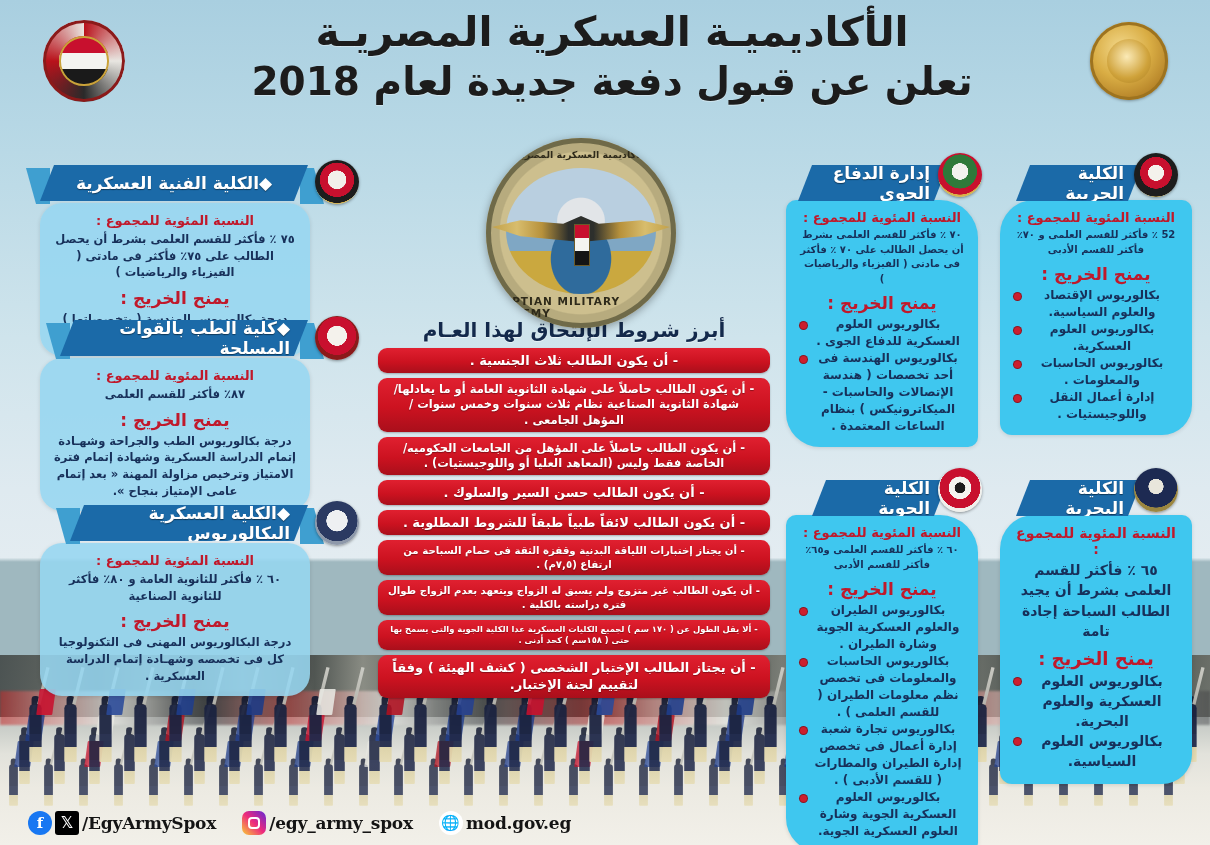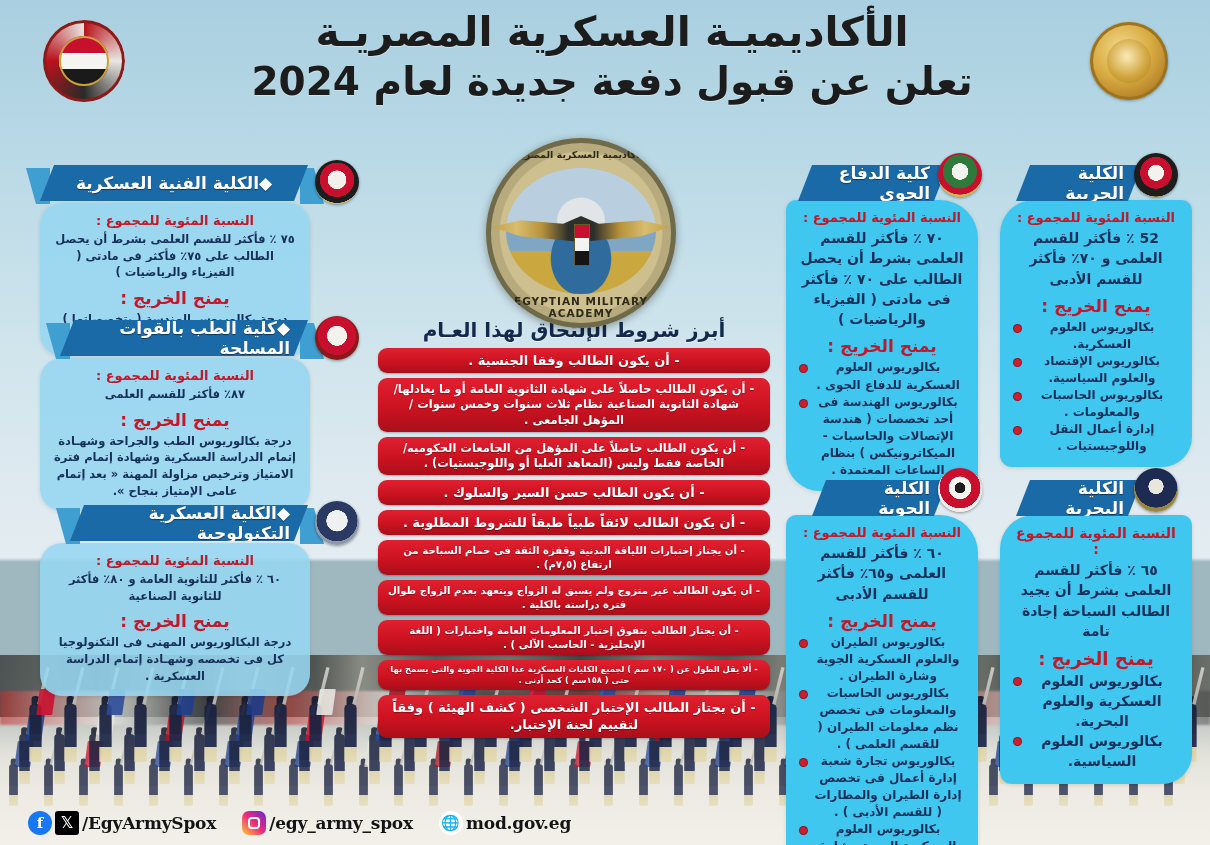--- a/index.html
+++ b/index.html
@@ -134,21 +134,21 @@
     box-shadow: 0 2px 8px rgba(0,0,0,.35), inset 0 0 0 5px #6f6a49;
     z-index: 11;
     overflow: hidden;
   }
   .emblem .ring-text {
     position: absolute; inset: 0;
     color: #2e2a1a; font-size: 9px; font-weight: 700;
     letter-spacing: 1px;
   }
   .emblem .ring-text .bot {
-    position:absolute; bottom: 9px; left: 0; right: 0; text-align:center;
+    position:absolute; bottom: 9px; left: 0; right: 0; 
     direction: ltr; font-size: 10.5px;
   }
   .emblem .ring-text .top {
     position:absolute; top: 11px; left: 0; right: 0; text-align:center;
     direction: rtl; font-size: 9.5px;
   }
   .emblem .core {
     position:absolute; left: 20px; right: 20px; top: 30px; bottom: 34px;
     border-radius: 50%;
     background:
@@ -202,21 +202,21 @@
     margin-bottom: 3px; letter-spacing: -0.3px;
   }
   .lbl-grad {
     color: #c0192b; font-weight: 700; font-size: 17px;
     margin: 7px 0 3px; letter-spacing: -0.3px;
   }
   .body-txt {
     font-size: 11.5px; font-weight: 700; line-height: 1.45;
     color: #17305a;
   }
-  .body-txt.sm { font-size: 14px; }
+  .body-txt.sm { font-size: 10px; }
   .bullets { list-style: none; font-size: 12px; font-weight: 700; line-height: 1.42; color:#17305a; }
   .bullets li { position: relative; padding-left: 12px; }
   .bullets li::after {
     content: ""; position: absolute; left: 0; top: 6px;
     width: 7px; height: 7px; border-radius: 50%;
     background: #cc1f2e; box-shadow: 0 0 0 1px #8e1420;
   }
 
   
   .card.tilt-a { border-radius: 10px 38px 10px 34px; }
@@ -443,21 +443,21 @@
         <div class="sold" style="left: 1150px; bottom: 60px; transform: scale(1.12); opacity: 0.94;"></div>
         <div class="flagcol" style="left: 1158px; bottom: 104px; background: rgb(31, 61, 140); opacity: 0.88;"></div>
         <div class="sold" style="left: 1185px; bottom: 60px; transform: scale(1.12); opacity: 0.94;"></div>
       </div>
   </div>
 
   <div class="header">
     <div class="logo logo-mod"></div>
     <div class="hdr-title">
       <div class="hdr-line1">الأكاديميـة العسكرية المصريـة</div>
-      <div class="hdr-line2">تعلن عن قبول دفعة جديدة لعام 2024</div>
+      <div class="hdr-line2">تعلن عن قبول دفعة جديدة لعام 2018</div>
     </div>
     <div class="logo logo-acad"></div>
   </div>
 
   <div class="emblem">
     <div class="core"></div>
     <div class="wings"></div>
     <div class="flagstrip"></div>
     <div class="ring-text">
       <div class="top">الأكاديمية العسكرية المصرية</div>
@@ -487,46 +487,45 @@
   <div class="card" style="left:40px; top:358px; width:270px;">
     <div class="lbl-pct">النسبة المئوية للمجموع :</div>
     <div class="body-txt">٨٧٪ فأكثر  للقسم العلمى</div>
     <div class="lbl-grad">يمنح الخريج :</div>
     <div class="body-txt">درجة بكالوريوس الطب والجراحة وشهـادة إتمام الدراسة العسكرية وشهادة إتمام فترة الامتياز وترخيص مزاولة المهنة « بعد إتمام عامى الإمتياز بنجاح ».</div>
   </div>
 
   <div class="ribbon-tail left" style="left:56px;  top:508px;"></div>
   <div class="ribbon-tail right" style="left:300px; top:508px;"></div>
   <div class="banner" style="left:70px; top:505px; width:238px;">
-    <span>◆الكلية العسكرية التكنولوجية</span>
+    <span>◆الكلية العسكرية البكالوريوس</span>
   </div>
   <div class="badge tech" style="left:315px; top:501px;"></div>
   <div class="card" style="left:40px; top:543px; width:270px;">
     <div class="lbl-pct">النسبة المئوية للمجموع :</div>
     <div class="body-txt">٦٠ ٪ فأكثر للثانوية العامة و ٨٠٪ فأكثر للثانوية الصناعية</div>
     <div class="lbl-grad">يمنح الخريج :</div>
     <div class="body-txt">درجة البكالوريوس المهنى فى التكنولوجيا كل فى تخصصه وشهـادة إتمام الدراسة العسكرية .</div>
   </div>
 
   <div class="cond-title">أبرز شروط الإلتحاق لهذا العـام</div>
   <div class="cond-list" id="cond-list">
-      <div class="cond s1">- أن يكون الطالب وفقا الجنسية .</div>
+      <div class="cond s1">- أن يكون الطالب ثلاث الجنسية .</div>
       <div class="cond s2">- أن يكون الطالب حاصلاً على شهادة الثانوية العامة أو ما يعادلها/ شهادة الثانوية الصناعية نظام ثلاث سنوات وخمس سنوات / المؤهل الجامعى .</div>
       <div class="cond s2">- أن يكون الطالب حاصلاً على المؤهل من الجامعات الحكوميه/الخاصة فقط وليس (المعاهد العليا أو واللوجيستيات) .</div>
       <div class="cond s1">- أن يكون الطالب حسن السير والسلوك .</div>
       <div class="cond s1">- أن يكون الطالب لائقاً طبياً طبقاً للشروط المطلوبة .</div>
       <div class="cond s3">- أن يجتاز إختبارات اللياقة البدنية وقفزة الثقة فى حمام السباحة من ارتفاع (٧,٥م) .</div>
       <div class="cond s3">- أن يكون الطالب غير متزوج ولم يسبق له الزواج ويتعهد بعدم الزواج طوال فترة دراسته بالكلية .</div>
-      <div class="cond s3">- أن يجتاز الطالب بتفوق إختبار المعلومات العامة  واختبارات ( اللغة الإنجليزية - الحاسب الآلى ) .</div>
       <div class="cond s4">- ألا يقل الطول عن ( ١٧٠ سم ) لجميع الكليات العسكرية عدا الكلية الجوية والتى يسمح بها حتى ( ١٥٨سم ) كحد أدنى .</div>
       <div class="cond s1">- أن يجتاز الطالب الإختبار الشخصى ( كشف الهيئة ) وفقاً لتقييم لجنة الإختبار.</div>
     </div>
 
   <div class="banner" style="left:798px; top:165px; width:150px;">
-    <span>كلية الدفاع الجوى</span>
+    <span>إدارة الدفاع الجوى</span>
   </div>
   <div class="badge airdef" style="left:938px; top:153px;"></div>
   <div class="card solid tilt-a" style="left:786px; top:200px; width:192px;">
     <div class="lbl-pct">النسبة المئوية للمجموع :</div>
     <div class="body-txt sm">٧٠ ٪ فأكثر للقسم العلمى بشرط أن يحصل الطالب على ٧٠ ٪ فأكثر فى مادتى ( الفيزياء والرياضيات )</div>
     <div class="lbl-grad">يمنح الخريج :</div>
     <ul class="bullets" id="bl-airdef">
         <li>بكالوريوس العلوم العسكرية للدفاع الجوى .</li>
         <li>بكالوريوس الهندسة فى أحد تخصصات ( هندسة الإتصالات والحاسبات - الميكاترونيكس ) بنظام الساعات المعتمدة .</li>
       </ul>
@@ -534,22 +533,22 @@
 
   <div class="banner" style="left:1016px; top:165px; width:126px;">
     <span>الكلية الحربية</span>
   </div>
   <div class="badge mil" style="left:1134px; top:153px;"></div>
   <div class="card solid tilt-b" style="left:1000px; top:200px; width:192px;">
     <div class="lbl-pct">النسبة المئوية للمجموع :</div>
     <div class="body-txt sm">52 ٪ فأكثر للقسم العلمى و ٧٠٪ فأكثر للقسم الأدبى</div>
     <div class="lbl-grad">يمنح الخريج :</div>
     <ul class="bullets" id="bl-mil">
+        <li>بكالوريوس الإقتصاد والعلوم السياسية.</li>
         <li>بكالوريوس العلوم العسكرية.</li>
-        <li>بكالوريوس الإقتصاد والعلوم السياسية.</li>
         <li>بكالوريوس الحاسبات والمعلومات .</li>
         <li>إدارة أعمال النقل واللوجيستيات .</li>
       </ul>
   </div>
 
   <div class="banner" style="left:812px; top:480px; width:136px;">
     <span>الكلية الجوية</span>
   </div>
   <div class="badge air" style="left:938px; top:468px;"></div>
   <div class="card solid tilt-a" style="left:786px; top:515px; width:192px;">

